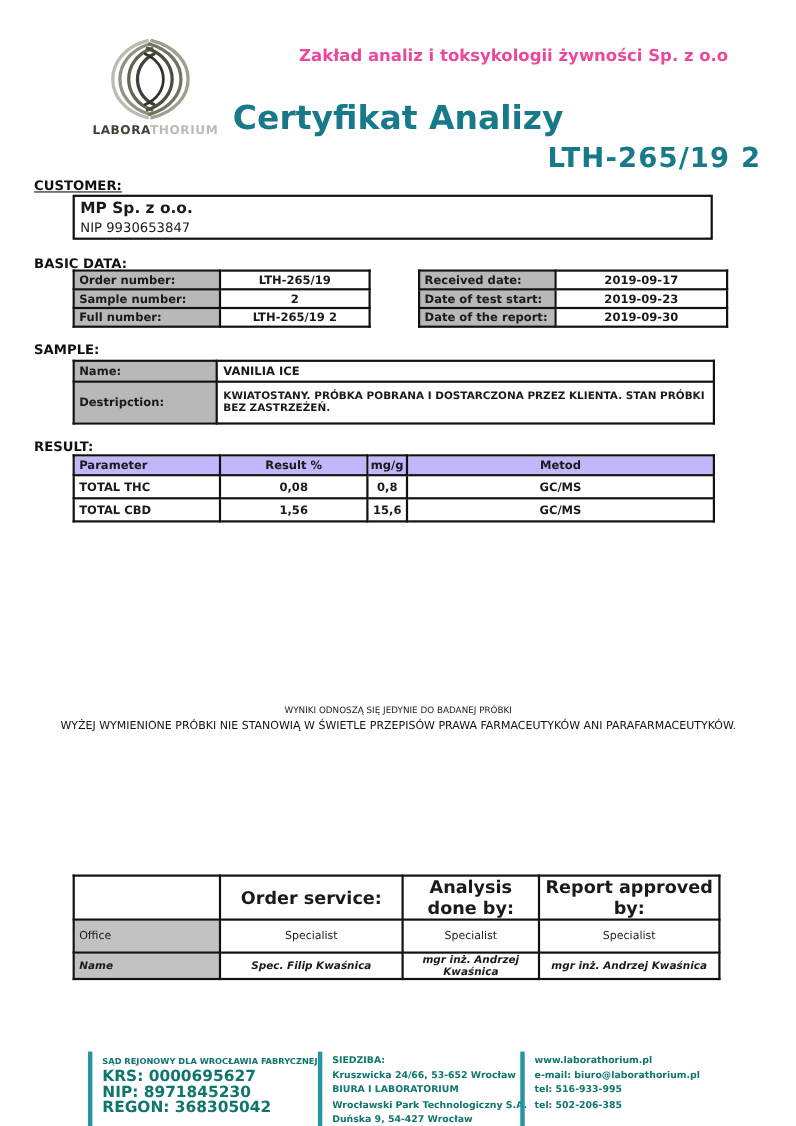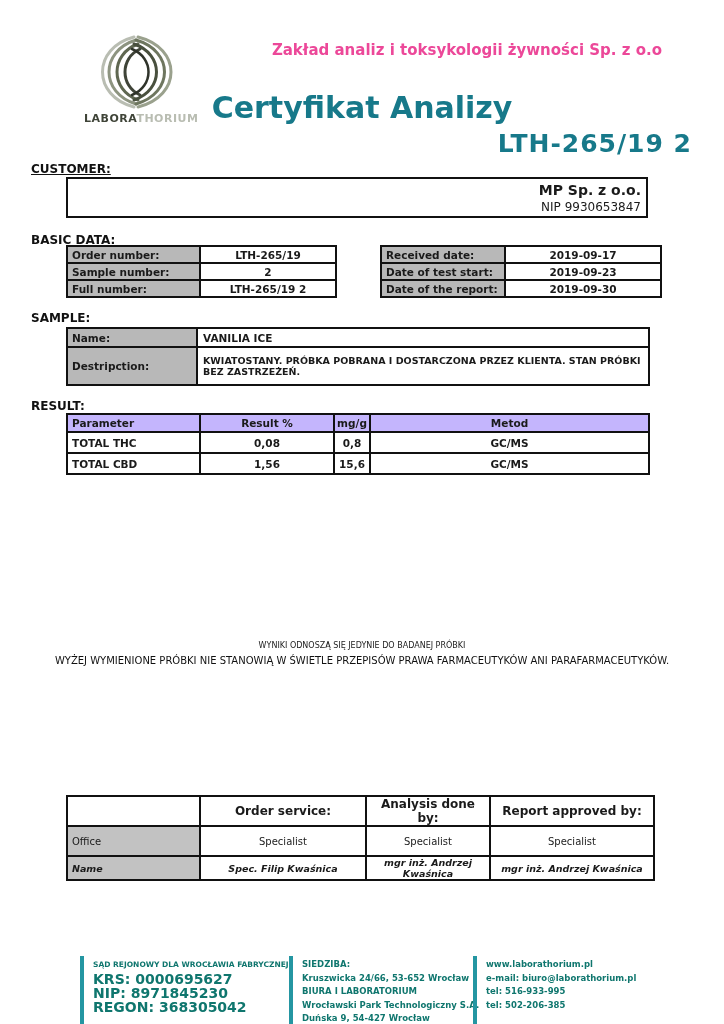--- a/index.html
+++ b/index.html
@@ -33,21 +33,21 @@
   
   .section-label { position:absolute; left:31px; font-size:12px; font-weight:bold; color:#111; }
   .lbl-customer { top:162px;text-decoration:underline; }
   .lbl-basic    { top:233px; }
   .lbl-sample   { top:311px; }
   .lbl-result   { top:399px; }
 
   
   .customer-box {
     position:absolute; left:66px; top:177px; width:582px; height:41px;
-    border:2px solid #111; padding:2px 5px;text-align:right;
+    border:2px solid #111; padding:2px 5px;
   }
   .customer-name { font-size:14px; font-weight:bold; line-height:19px; }
   .customer-nip  { font-size:12px; line-height:15px; }
 
   
   table { border-collapse:collapse; table-layout:fixed; position:absolute; }
   td, th { border:2px solid #111; font-size:10.5px; overflow:hidden; }
   .cell-label { background:#b8b8b8; font-weight:bold; text-align:left; padding:1px 4px; }
   .cell-value { font-weight:bold; text-align:center; padding:1px 3px; }
 
@@ -71,21 +71,21 @@
     position:absolute; top:641px; left:0; width:724px; text-align:center;
     font-size:8px; color:#222;
   }
   .disclaimer-2 {
     position:absolute; top:655px; left:0; width:724px; text-align:center;
     font-size:10px; color:#111;
   }
 
   
   .sign-table { left:66px; top:795px; width:587px; }
-  .sign-table th { height:14px; font-size:12px; font-weight:bold; text-align:center; background:#fff; padding:0 2px; }
+  .sign-table th { height:14px; font-size:16px; font-weight:bold; text-align:center; background:#fff; padding:0 2px; }
   .sign-table td { text-align:center; }
   .sign-table .row-office td { height:30px; font-weight:normal; font-size:10px; }
   .sign-table .row-name td   { height:16px; font-size:9.5px; font-style:italic; font-weight:600; }
   .sign-table .cell-label { background:#c2c2c2; font-style:normal; font-weight:bold; text-align:left; font-size:10px; }
 
   
   .footer-col {
     position:absolute; top:931px; min-height:78px;
     border-left:4px solid #2496a2; padding-left:9px; padding-top:2px;
     color:#0f766e; font-weight:bold;margin-top:25px;

